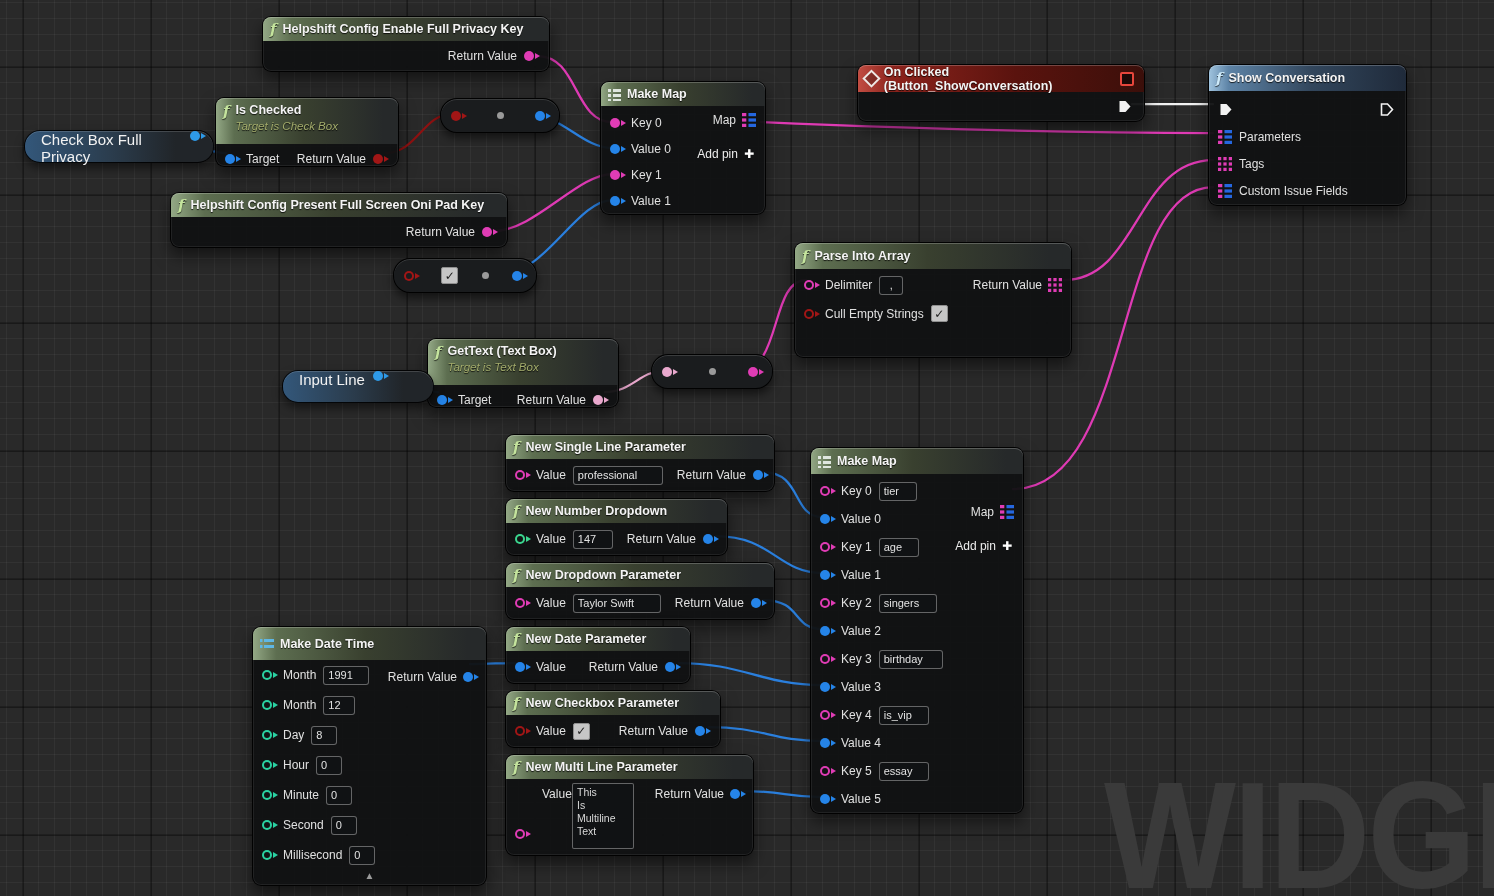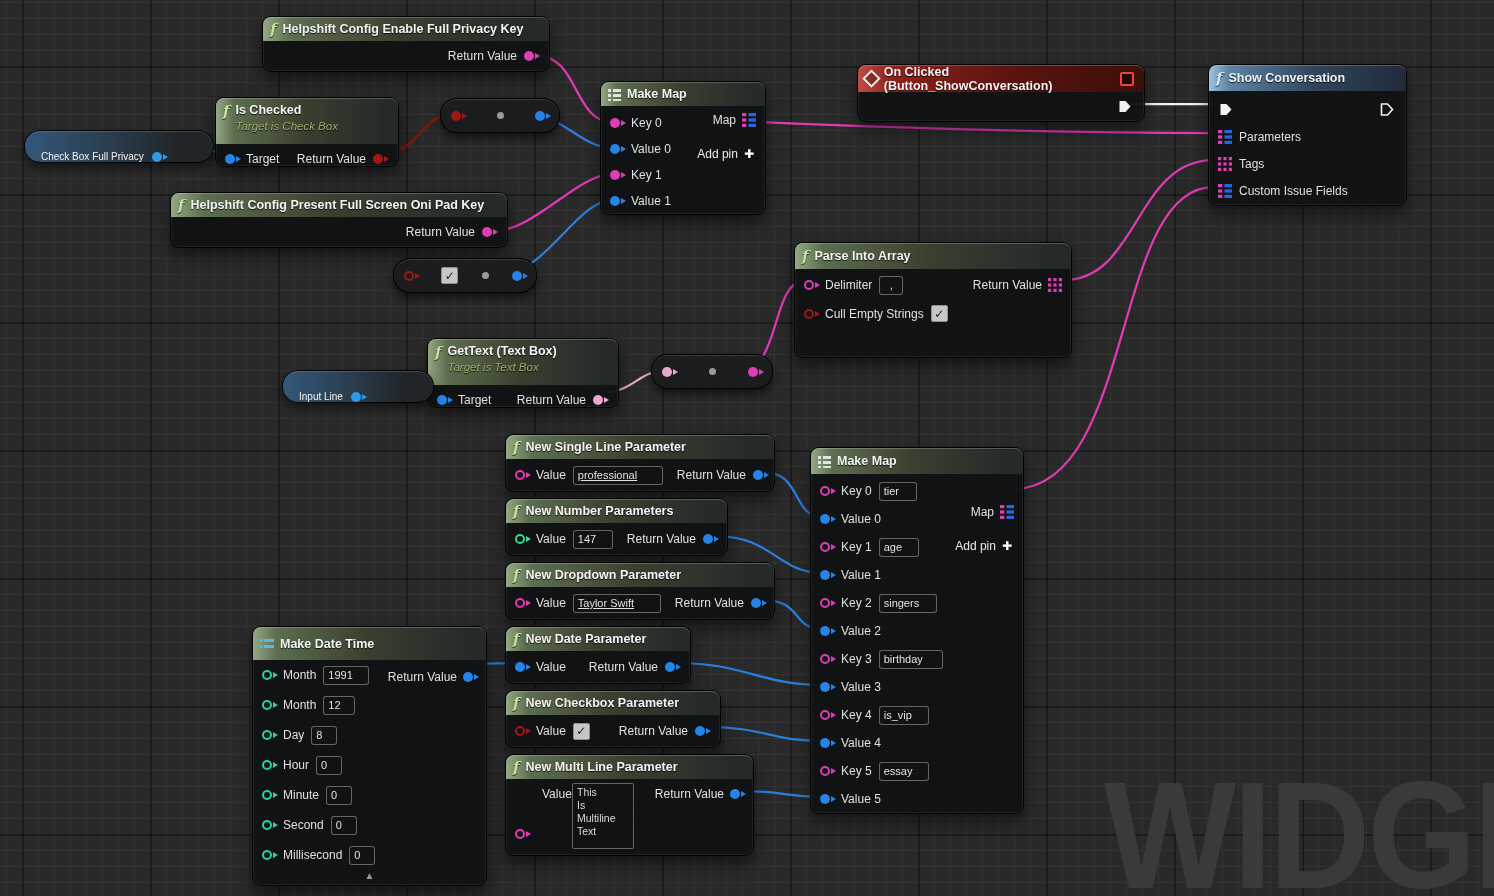--- a/index.html
+++ b/index.html
@@ -72,21 +72,21 @@
     font-size:12px;font-weight:bold;line-height:1;}
   .addpin{display:flex;align-items:center;gap:6px;color:#ececec;}
   .plus{font-size:12px;font-weight:bold;color:#fff;}
   .gicon{display:block;}
 
   .cap{
     position:absolute;z-index:2;height:31px;border-radius:16px;
     background:linear-gradient(to right,#33577a 0%,#2b3d4e 45%,#212529 80%);
     border:1px solid rgba(0,0,0,.9);
     box-shadow:inset 0 1px 0 rgba(255,255,255,.15),0 5px 10px rgba(0,0,0,.5);
-    display:flex;align-items:flex-end;gap:8px;padding:0 9px 0 16px;color:#f2f2f2;font-size:10px;
+    display:flex;align-items:flex-start;gap:8px;padding:0 9px 0 16px;color:#f2f2f2;font-size:15px;
   }
   .pill{
     position:absolute;z-index:2;border-radius:17px;background:#1a1c1e;
     border:1px solid rgba(0,0,0,.95);
     box-shadow:inset 0 1px 0 rgba(255,255,255,.14),0 5px 10px rgba(0,0,0,.55);
     display:flex;align-items:center;justify-content:space-between;padding:0 10px;
   }
   .tri{position:absolute;bottom:4px;left:50%;transform:translateX(-50%);color:#9a9a9a;font-size:10px;line-height:1;}
   .rt-col{position:absolute;display:flex;align-items:center;gap:6px;}
   .execsvg{display:block;}
@@ -365,32 +365,32 @@
 
   <div class="node" style="left:505px;top:434px;width:268px;height:56px">
     <div class="hdr hdr-fn">
       <span class="ficon">f</span>
       <span>New Single Line Parameter</span>
     </div>
     <div class="body">
       <div class="row" style="height:24px">
         <span class="pin p-str hollow"></span>
         <span class="lbl">Value</span>
-        <input class="tb" style="width: 80px; text-decoration: underline;" value="professional">
+        <input class="tb" style="width: 80px;" value="professional">
         <span style="flex:1"></span>
         <span class="lbl">Return Value</span>
         <span class="pin p-obj"></span>
       </div>
     </div>
   </div>
 
   <div class="node" style="left:505px;top:498px;width:221px;height:56px">
     <div class="hdr hdr-fn">
       <span class="ficon">f</span>
-      <span>New Number Parameters</span>
+      <span>New Number Dropdown</span>
     </div>
     <div class="body">
       <div class="row" style="height:24px">
         <span class="pin p-num hollow"></span>
         <span class="lbl">Value</span>
         <input class="tb" style="width: 30px;" value="147">
         <span style="flex:1"></span>
         <span class="lbl">Return Value</span>
         <span class="pin p-obj"></span>
       </div>
@@ -399,21 +399,21 @@
 
   <div class="node" style="left:505px;top:562px;width:268px;height:56px">
     <div class="hdr hdr-fn">
       <span class="ficon">f</span>
       <span>New Dropdown Parameter</span>
     </div>
     <div class="body">
       <div class="row" style="height:24px">
         <span class="pin p-str hollow"></span>
         <span class="lbl">Value</span>
-        <input class="tb" style="width: 78px; text-decoration: underline;" value="Taylor Swift">
+        <input class="tb" style="width: 78px;" value="Taylor Swift">
         <span style="flex:1"></span>
         <span class="lbl">Return Value</span>
         <span class="pin p-obj"></span>
       </div>
     </div>
   </div>
 
   <div class="node" style="left:505px;top:626px;width:184px;height:56px">
     <div class="hdr hdr-fn">
       <span class="ficon">f</span>

